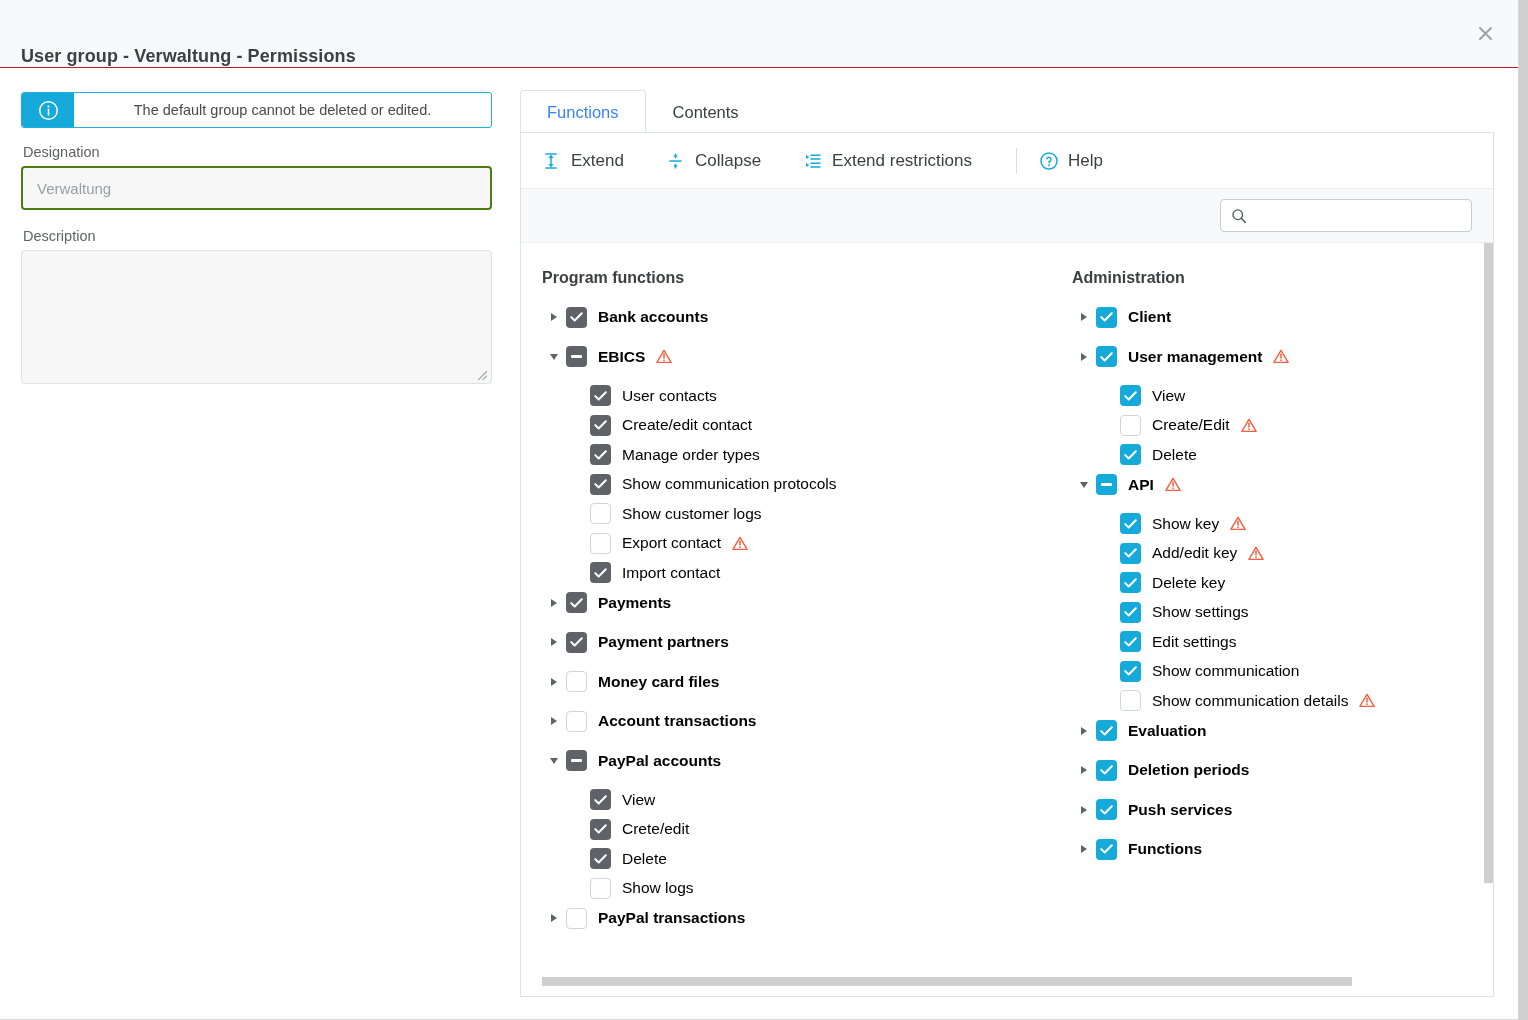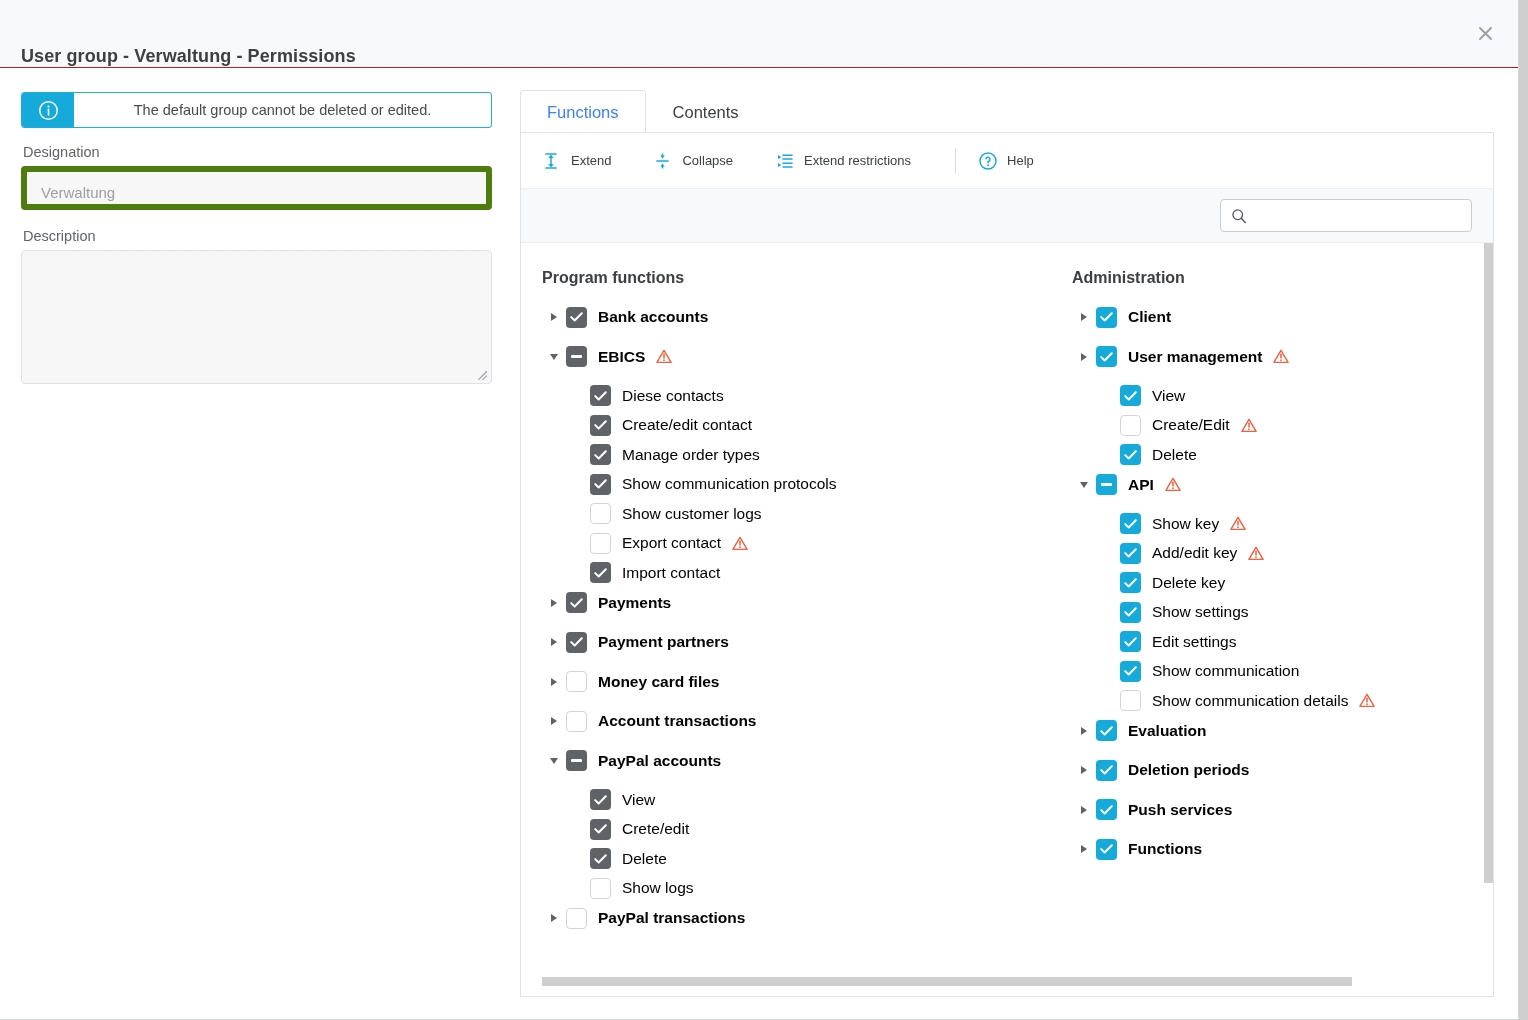--- a/index.html
+++ b/index.html
@@ -74,21 +74,21 @@
     font-size: 14.5px; color: #4a4a4a; padding: 0 8px;
   }
 
   .field-label {
     font-size: 14.5px; color: #5f6368;
     margin: 8px 0 6px 2px;
   }
   .text-input {
     width: 471px; height: 44px;
     background: #f7f7f7;
-    border: 6px solid #4d7c0f;
+    border: 2px solid #4d7c0f;
     border-radius: 4px;
     padding: 0 14px;
     font-size: 15px; color: #9b9ea1;
     font-family: "Liberation Sans", sans-serif;
     line-height: 42px;
     white-space: nowrap; overflow: hidden;
   }
   .textarea-box {
     width: 471px; height: 134px;
     background: #f7f7f7;
@@ -137,21 +137,21 @@
   }
 
   
   .toolbar {
     height: 55px; min-height: 55px;
     display: flex; align-items: center;
     padding-left: 21px; gap: 0;
   }
   .tb-btn {
     display: flex; align-items: center; gap: 9px;
-    font-size: 13px; color: #3c4043;
+    font-size: 17px; color: #3c4043;
     cursor: pointer; padding: 4px 22px 4px 0;
     margin-right: 20px;
     white-space: nowrap;
   }
   .tb-sep {
     width: 1px; height: 26px; background: #dadce0; margin: 0 22px 0 2px;
   }
   .tb-ico { width: 20px; height: 20px; display:block; }
 
   
@@ -426,21 +426,21 @@
                     </svg>
                   </div>
                   <div class="node lvl1">
                     <div class="indent"></div>
                     <div class="indent"></div>
                     <div class="cb g-on">
                       <svg class="chk" viewBox="0 0 14 11" aria-hidden="true">
                         <path d="M1.2 5.6 L5 9.4 L12.8 1.4" stroke="#ffffff" stroke-width="2.2" fill="none" stroke-linecap="round" stroke-linejoin="round"></path>
                       </svg>
                     </div>
-                    <div class="node-label">Diese contacts</div>
+                    <div class="node-label">User contacts</div>
                   </div>
                   <div class="node lvl1">
                     <div class="indent"></div>
                     <div class="indent"></div>
                     <div class="cb g-on">
                       <svg class="chk" viewBox="0 0 14 11" aria-hidden="true">
                         <path d="M1.2 5.6 L5 9.4 L12.8 1.4" stroke="#ffffff" stroke-width="2.2" fill="none" stroke-linecap="round" stroke-linejoin="round"></path>
                       </svg>
                     </div>
                     <div class="node-label">Create/edit contact</div>

